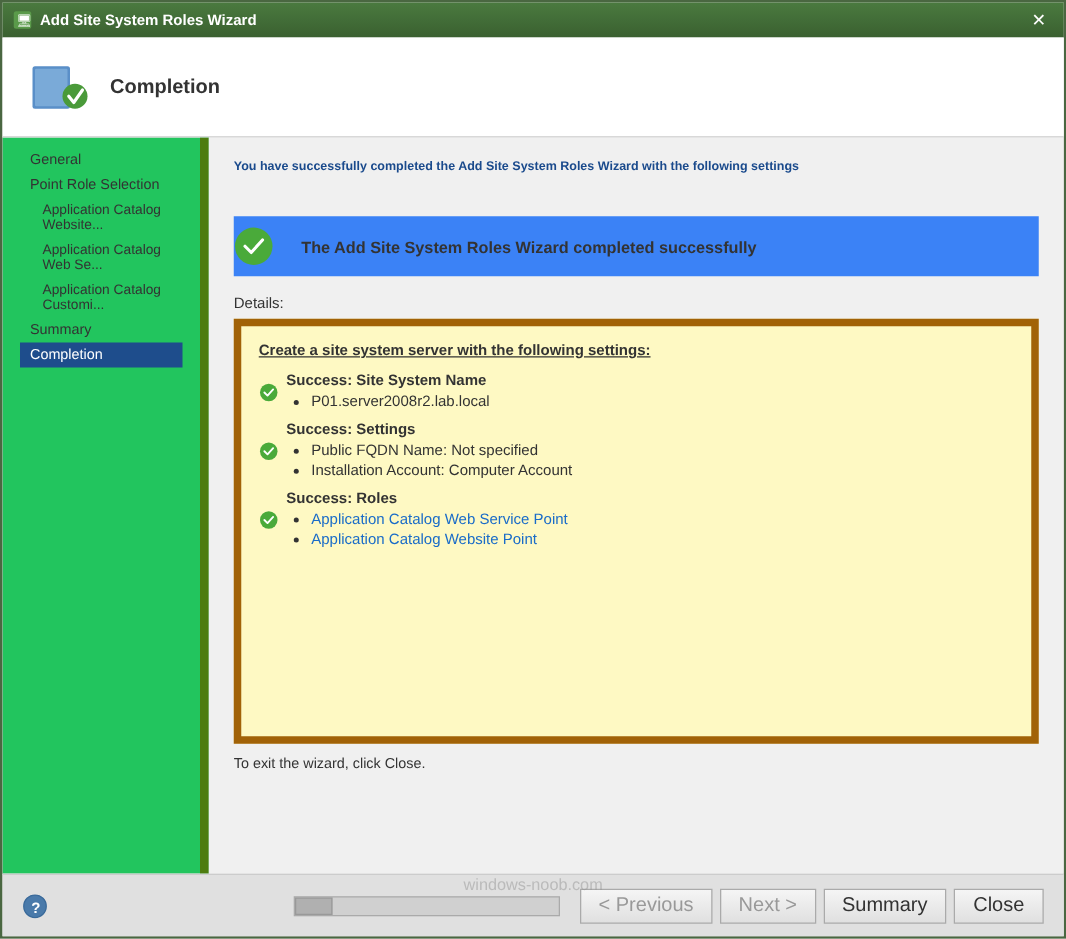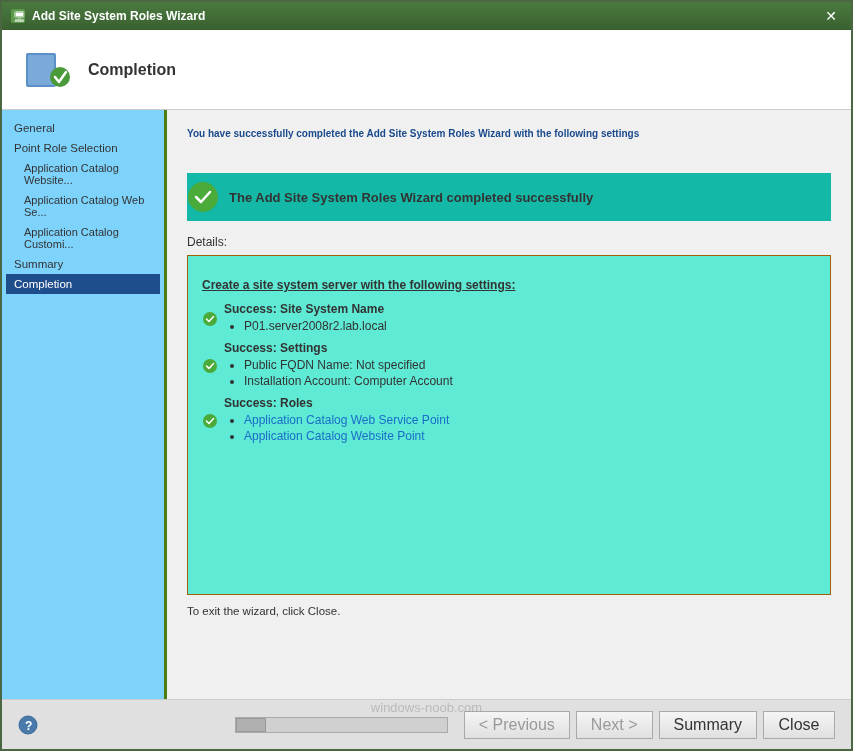--- a/index.html
+++ b/index.html
@@ -83,23 +83,23 @@
     
     .main-area {
       display: flex;
       flex: 1;
       overflow: hidden;
     }
 
     
     .sidebar {
       width: 165px;
-      background: #7dd3fc;
-      border-right: 3px solid #4d7c0f;
-      padding: 8px 4px;
+      background: #22c55e;
+      border-right: 7px solid #4d7c0f;
+      padding: 8px 14px;
     }
 
     .sidebar-item {
       padding: 4px 8px;
       cursor: pointer;
       color: #333;
       font-size: 11.5px;
     }
 
     .sidebar-item.active {
@@ -124,22 +124,22 @@
       color: #1a4a8c;
       font-size: 10px;
       font-weight: bold;
       margin-bottom: 32px;
       line-height: 1.5;
     }
 
     .success-banner {
       display: flex;
       align-items: center;
-      gap: 10px;
-      background: #14b8a6;
+      gap: 22px;
+      background: #3b82f6;
       padding: 8px 0;
       margin-bottom: 14px;
     }
 
     .success-icon {
       width: 32px;
       height: 32px;
       flex-shrink: 0;
     }
 
@@ -149,23 +149,23 @@
       color: #333;
     }
 
     .details-label {
       font-size: 12px;
       color: #333;
       margin-bottom: 6px;
     }
 
     .details-box {
-      background: #5eead4;
-      border: 1px solid #a16207;
-      padding: 22px 14px;
+      background: #fef9c3;
+      border: 6px solid #a16207;
+      padding: 12px 14px;
       min-height: 340px;
       font-size: 12px;
       color: #333;
     }
 
     .details-intro {
       font-weight: bold;
       margin-bottom: 10px;
       text-decoration: underline;
     }

